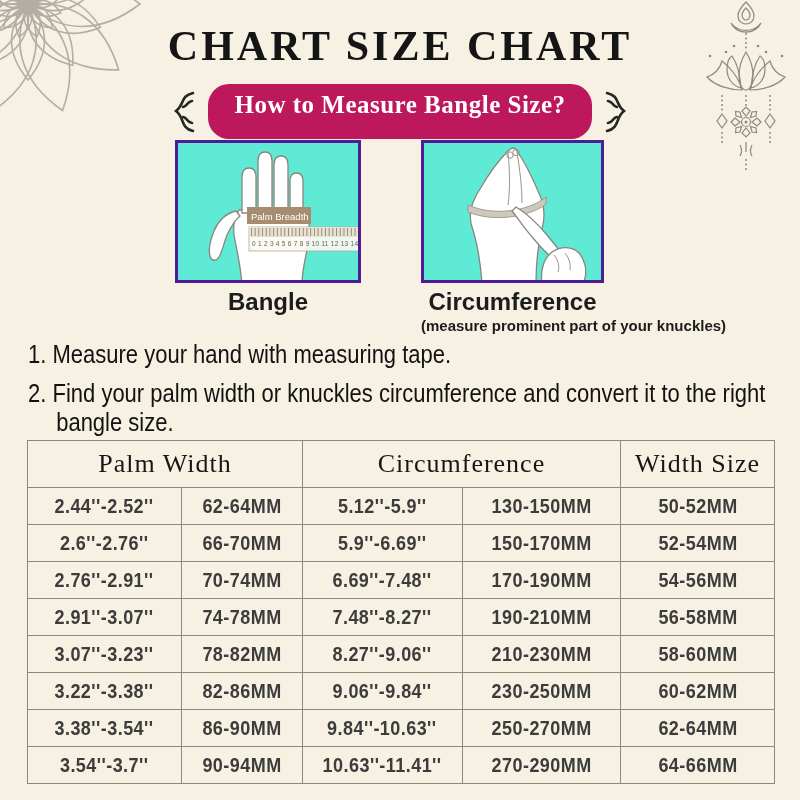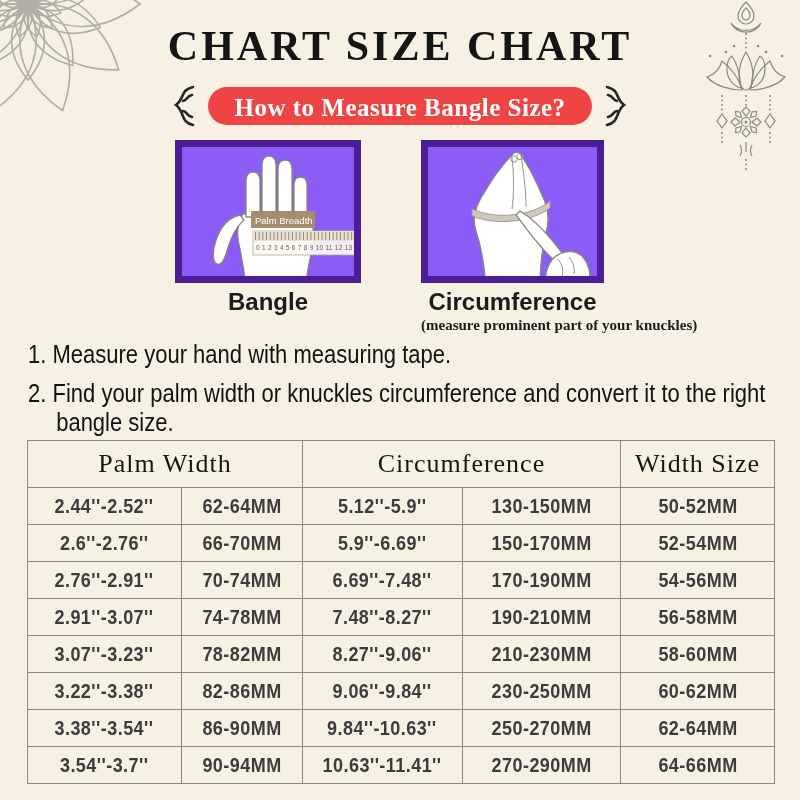--- a/index.html
+++ b/index.html
@@ -20,40 +20,40 @@
     font-family:"Liberation Serif",serif;
     font-weight:700;font-size:42px;letter-spacing:3px;color:#151515;
   }
 
   
   .badge-row{
     position:absolute;left:0;top:84px;width:100%;
     display:flex;justify-content:center;align-items:center;gap:10px;
   }
   .badge{
-    background:#ef4444;color:#fff;
+    background:#be185d;color:#fff;
     font-family:"Liberation Serif",serif;font-weight:700;font-size:25px;
-    height:38px;line-height:41px;padding:0 26px;border-radius:21px;
+    height:55px;line-height:41px;padding:0 26px;border-radius:21px;
     letter-spacing:0.5px;white-space:nowrap;
   }
 
   
   .figure{position:absolute;text-align:center;}
   #fig-width{left:175px;top:140px;width:186px;}
   #fig-circ{left:421px;top:140px;width:183px;}
   .ill-box{
-    background:#8b5cf6;border:7px solid #4c1d95;
+    background:#5eead4;border:3px solid #4c1d95;
     width:100%;height:143px;box-sizing:border-box;overflow:hidden;
   }
   .caption{
     margin-top:7px;font-weight:700;font-size:24px;color:#1c1c1c;line-height:1;
   }
   .caption-note{
     margin-top:4px;font-weight:700;font-size:15px;color:#1c1c1c;
-    white-space:nowrap;line-height:1;font-family:Liberation Serif, serif;
+    white-space:nowrap;line-height:1;
   }
 
   
   .instructions{
     position:absolute;left:28px;top:340px;width:840px;
     transform:scaleX(.88);transform-origin:0 0;
     font-size:25px;color:#121212;line-height:1.18;
   }
   .instr-item{padding-left:32px;text-indent:-32px;margin-bottom:9px;}
 

